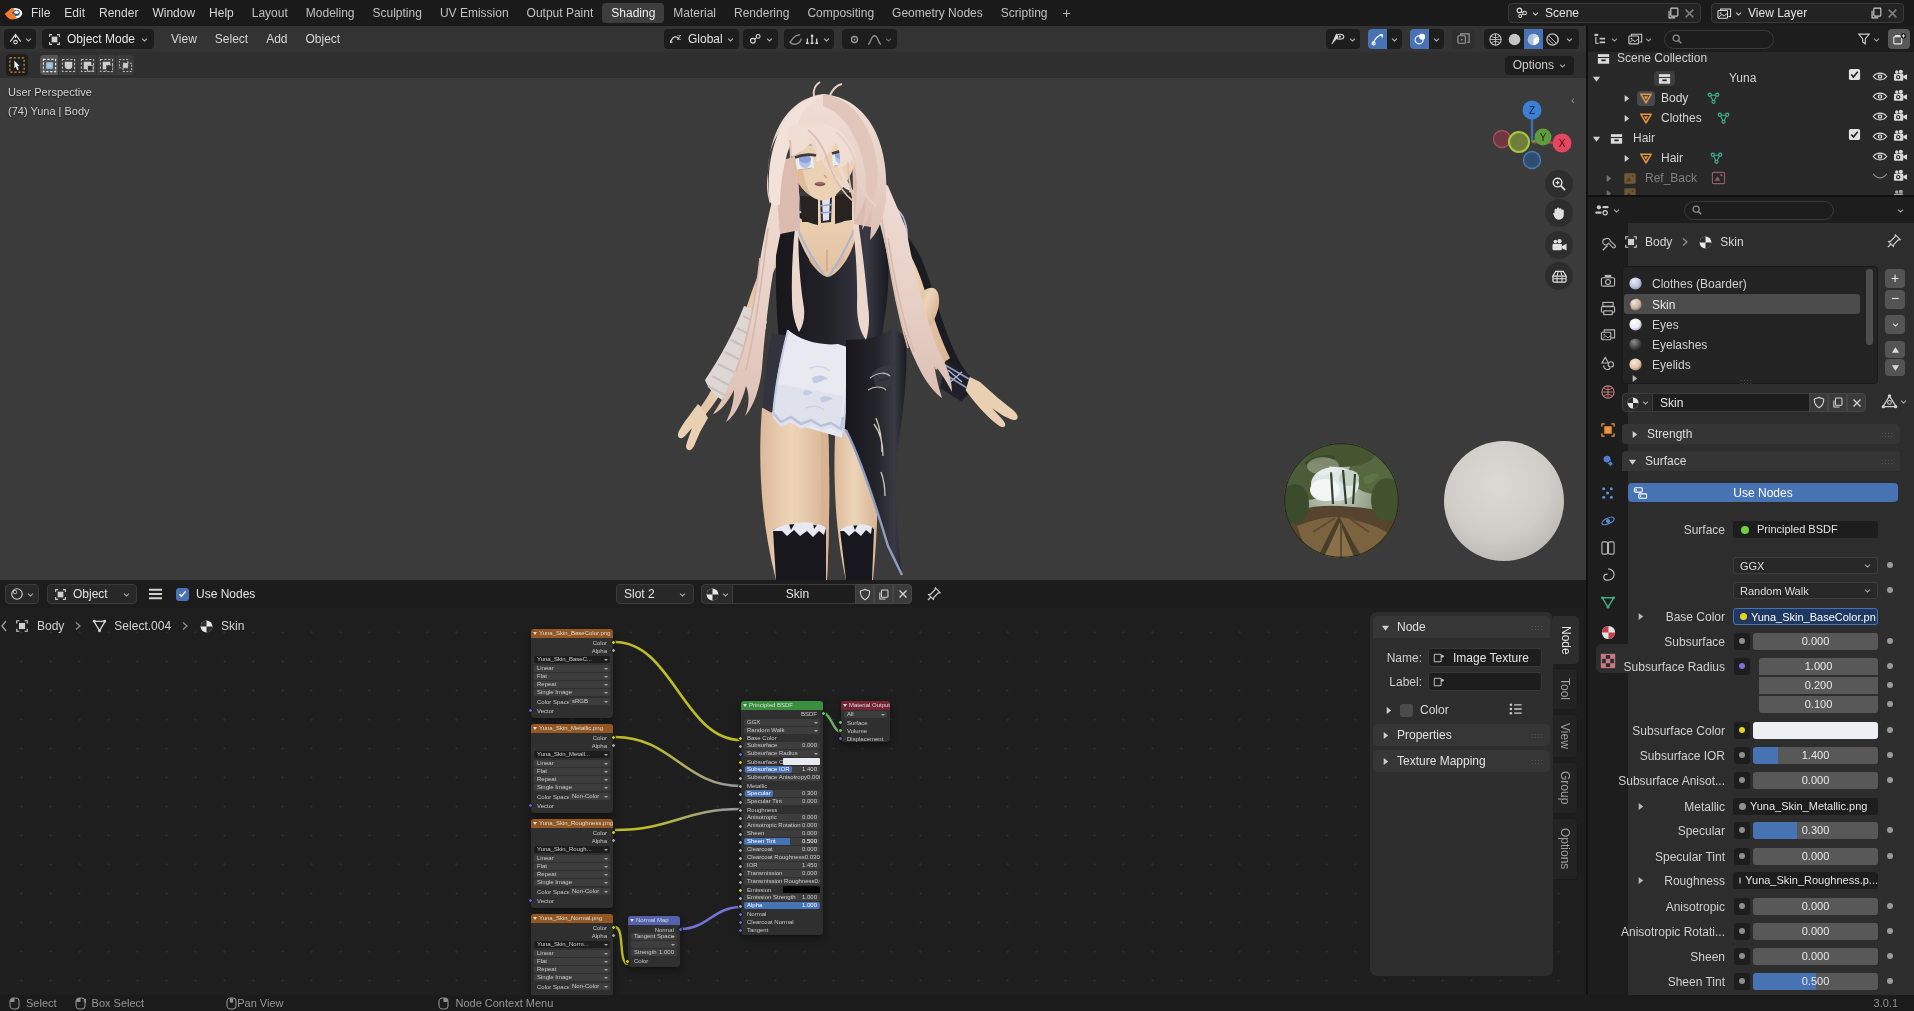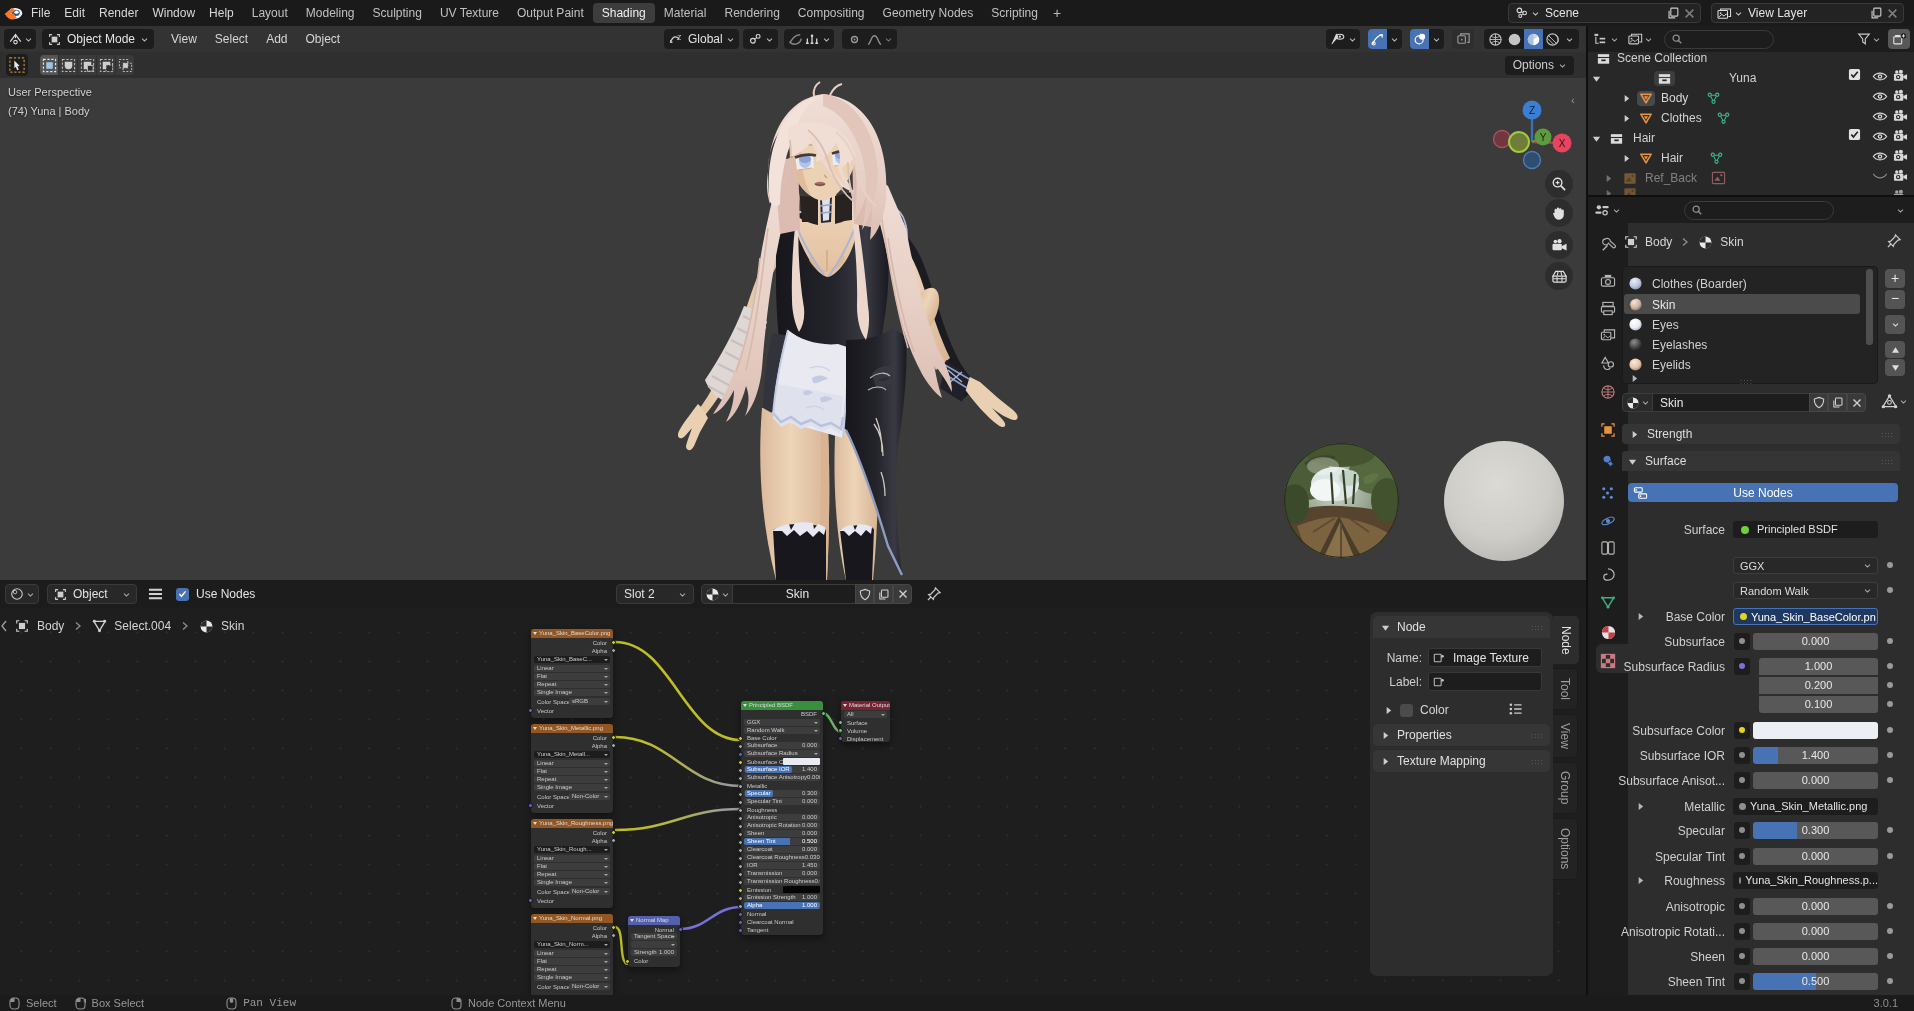--- a/index.html
+++ b/index.html
@@ -73,21 +73,21 @@
   </div>
   <span class="menu">File</span>
     <span class="menu">Edit</span>
     <span class="menu">Render</span>
     <span class="menu">Window</span>
     <span class="menu">Help</span>
   <div style="width:2px"></div>
   <span class="wstab">Layout</span>
     <span class="wstab">Modeling</span>
     <span class="wstab">Sculpting</span>
-    <span class="wstab">UV Texture</span>
+    <span class="wstab">UV Emission</span>
     <span class="wstab">Output Paint</span>
     <span class="wstab active">Shading</span>
     <span class="wstab">Material</span>
     <span class="wstab">Rendering</span>
     <span class="wstab">Compositing</span>
     <span class="wstab">Geometry Nodes</span>
     <span class="wstab">Scripting</span>
   <span style="color:#b8b8b8; font-size:14px; padding:0 6px;">+</span>
   <div style="flex:1"></div>
   <div class="idblock" style="width:193px; margin-right:10px;">
@@ -1662,21 +1662,21 @@
   <svg width="11" height="13" viewBox="0 0 11 13" style="margin-left:18px;">
       <rect x="1" y="1" width="9" height="11" rx="3.5" fill="none" stroke="#909090" stroke-width="1.1"></rect>
       <path d="M1.2 4 a4 3 0 0 1 4.3 -2.9 v4 h-4.3 Z" fill="#909090"></path>
       <path d="M10.5 2 v4 M8.5 4 h4" stroke="#909090" stroke-width="1"></path>
     </svg>
   <span style="margin-left:6px;">Box Select</span>
   <svg width="11" height="13" viewBox="0 0 11 13" style="margin-left:82px;">
       <rect x="1" y="1" width="9" height="11" rx="3.5" fill="none" stroke="#909090" stroke-width="1.1"></rect>
       <rect x="3.8" y="1.2" width="3.4" height="4.6" rx="1.4" fill="#909090"></rect>
     </svg>
-  <span style="margin-left:6px;font-family:Liberation Mono, monospace;">Pan View</span>
+  <span style="">Pan View</span>
   <svg width="11" height="13" viewBox="0 0 11 13" style="margin-left:155px;">
       <rect x="1" y="1" width="9" height="11" rx="3.5" fill="none" stroke="#909090" stroke-width="1.1"></rect>
       <path d="M9.8 4 a4 3 0 0 0 -4.3 -2.9 v4 h4.3 Z" fill="#909090"></path>
     </svg>
   <span style="margin-left:6px;">Node Context Menu</span>
   <div style="flex:1"></div>
   <span style="margin-right:16px; color:#8f8f8f;">3.0.1</span>
 </div>
 
 </body></html>

